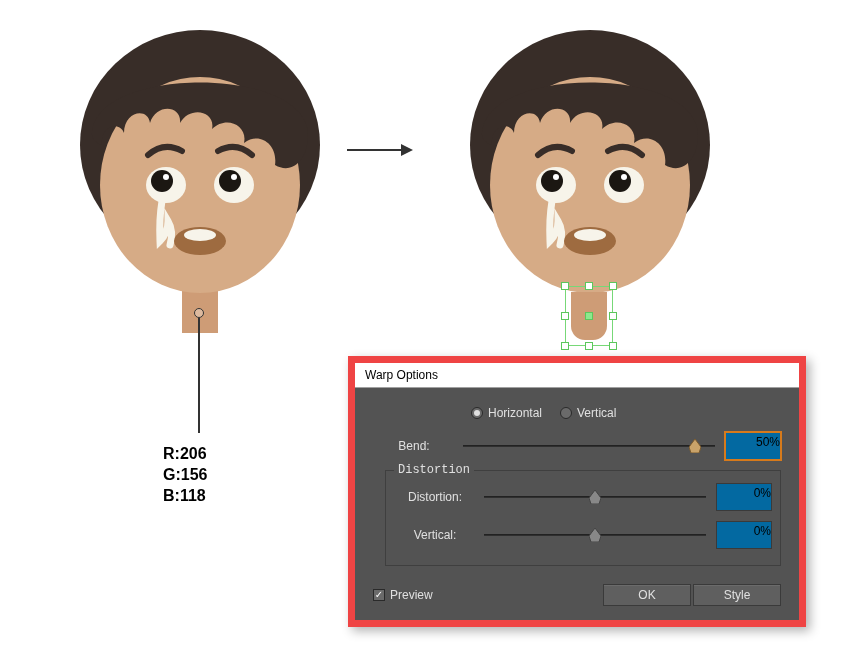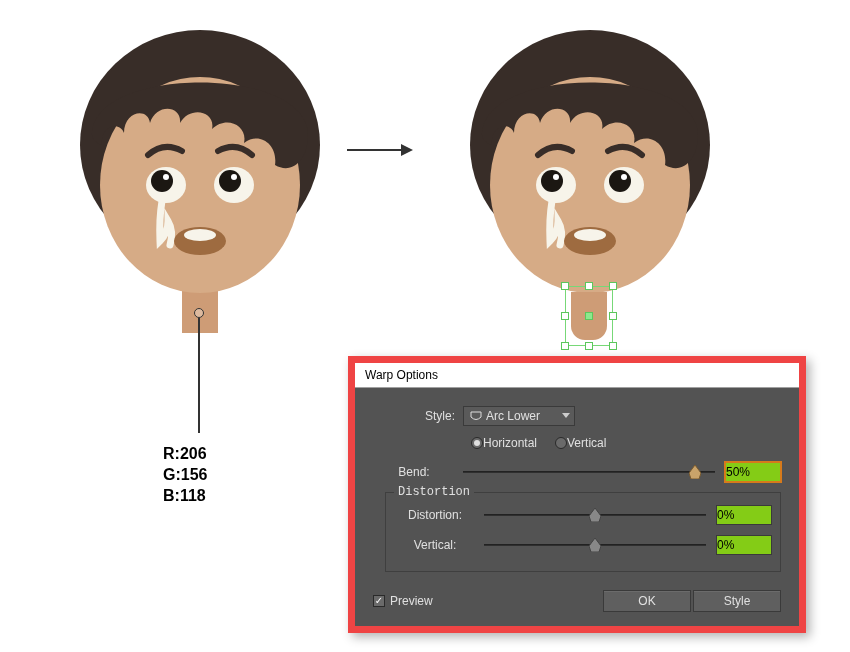--- a/index.html
+++ b/index.html
@@ -164,20 +164,21 @@
   }
   .radios {
     display: flex;
     gap: 18px;
     margin-left: 98px;
     margin-bottom: 12px;
   }
   .radio {
     display: flex;
     align-items: center;
+    gap: 5px;
   }
   .radio .circ {
     width: 12px; height: 12px;
     border-radius: 50%;
     border: 1px solid #2a2a2a;
     background: #6a6a6a;
     display: flex;
     align-items: center;
     justify-content: center;
   }
@@ -214,25 +215,25 @@
   .slider .thumb {
     position: absolute;
     top: 1px;
     width: 12px;
     height: 14px;
     transform: translateX(-50%);
   }
   .slider .thumb svg { display:block; }
   .valbox {
     width: 56px;
-    height: 20px;
-    background: #84cc16;
+    height: 28px;
+    background: #0369a1;
     border: 1px solid #3a3a3a;
     color: #000;
-    text-align: left;
+    text-align: right;
     line-height: 18px;
     font-size: 12px;
   }
   .valbox.hot {
     border: 1px solid #d77a1b;
     outline: 1px solid #d77a1b;
   }
 
   .group {
     border: 1px solid #3f3f3f;
@@ -383,32 +384,20 @@
 <div class="rgb">
   <div>R:206</div>
   <div>G:156</div>
   <div>B:118</div>
 </div>
 
 <div class="dialog">
   <div class="titlebar">Warp Options</div>
   <div class="body">
 
-    <div class="row">
-      <div class="label">Style:</div>
-      <div class="select">
-        <span class="icon">
-          <svg width="12" height="12">
-              <path d="M1 2 h10 v5 q-5 5 -10 0 Z" fill="none" stroke="#ddd" stroke-width="1"></path>
-            </svg>
-        </span>
-        <span>Arc Lower</span>
-        <span class="caret"></span>
-      </div>
-    </div>
 
     <div class="radios">
       <div class="radio">
         <span class="circ">
             <span class="dot"></span>
           </span>
         <span>Horizontal</span>
       </div>
       <div class="radio">
         <span class="circ"></span>

